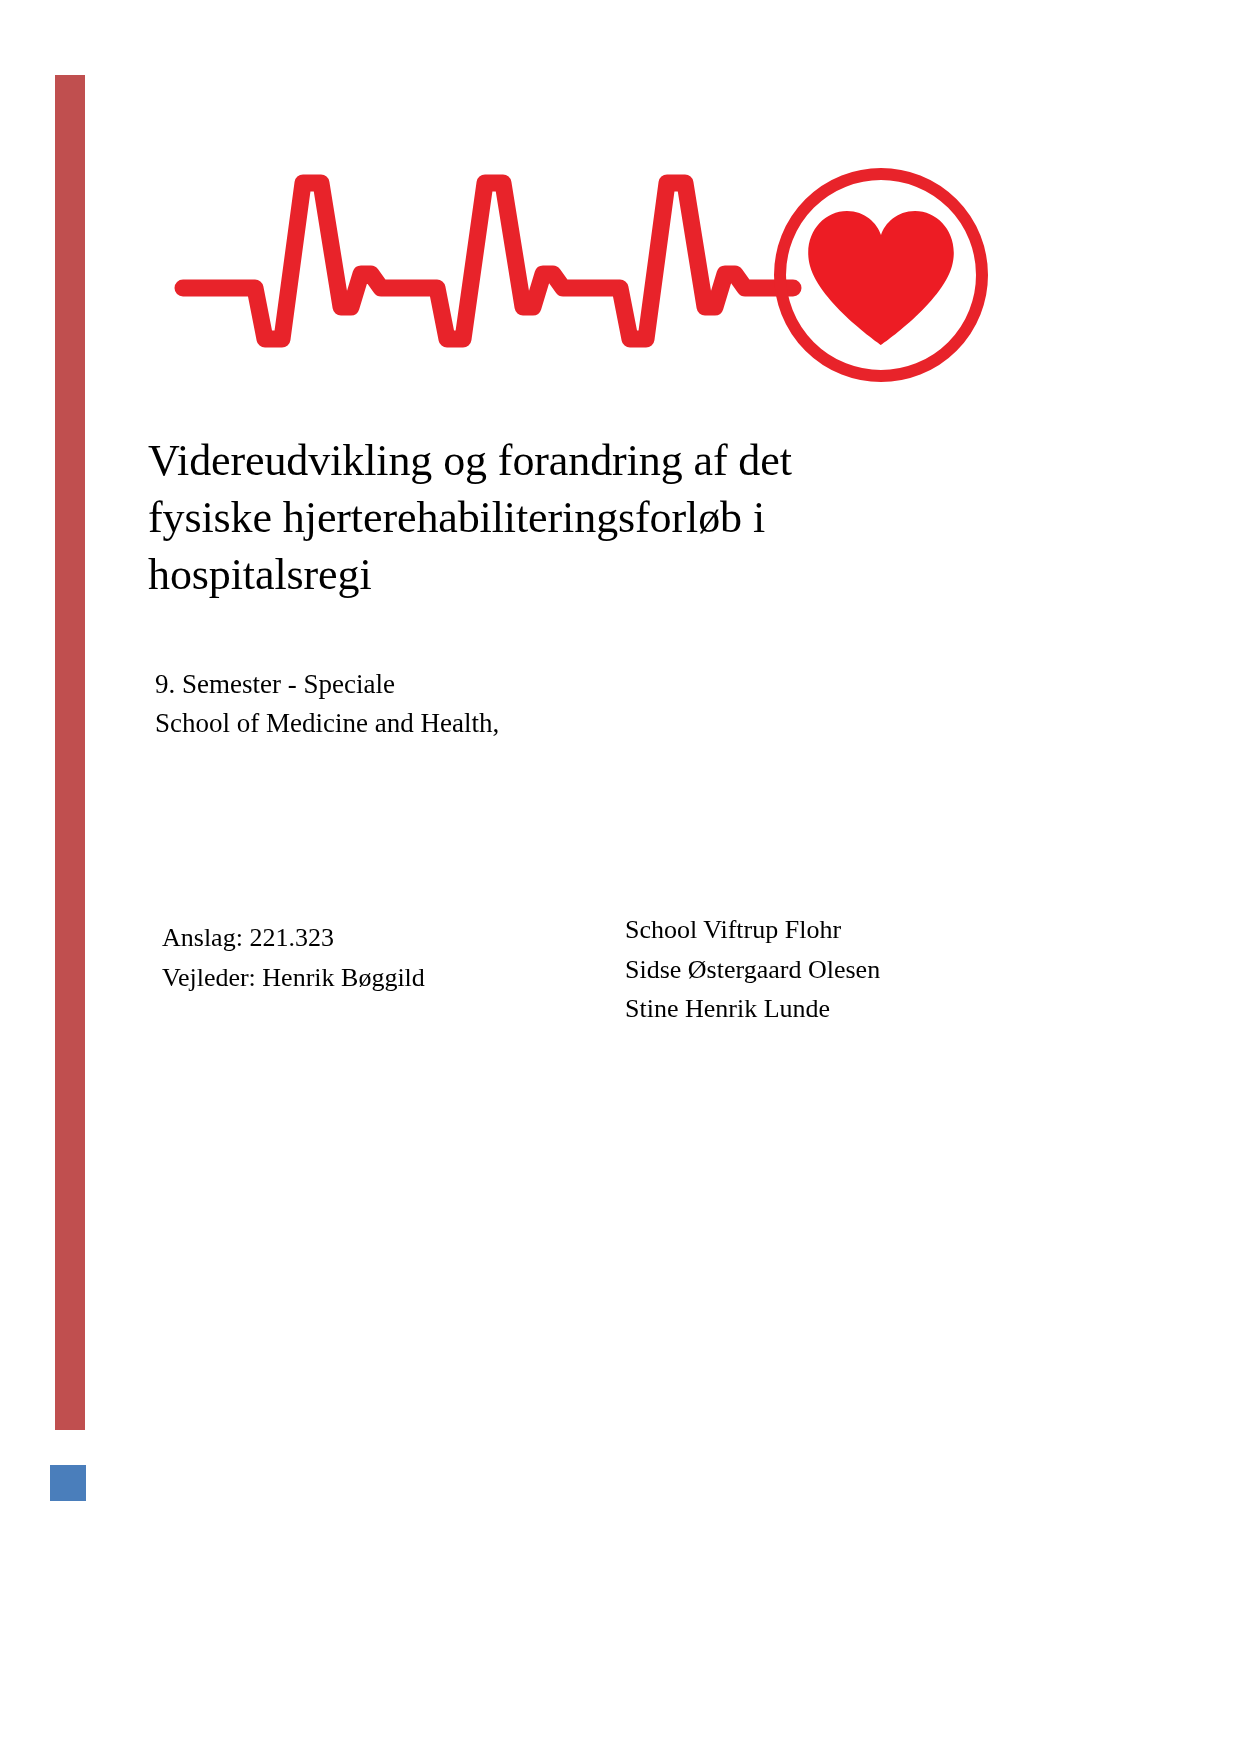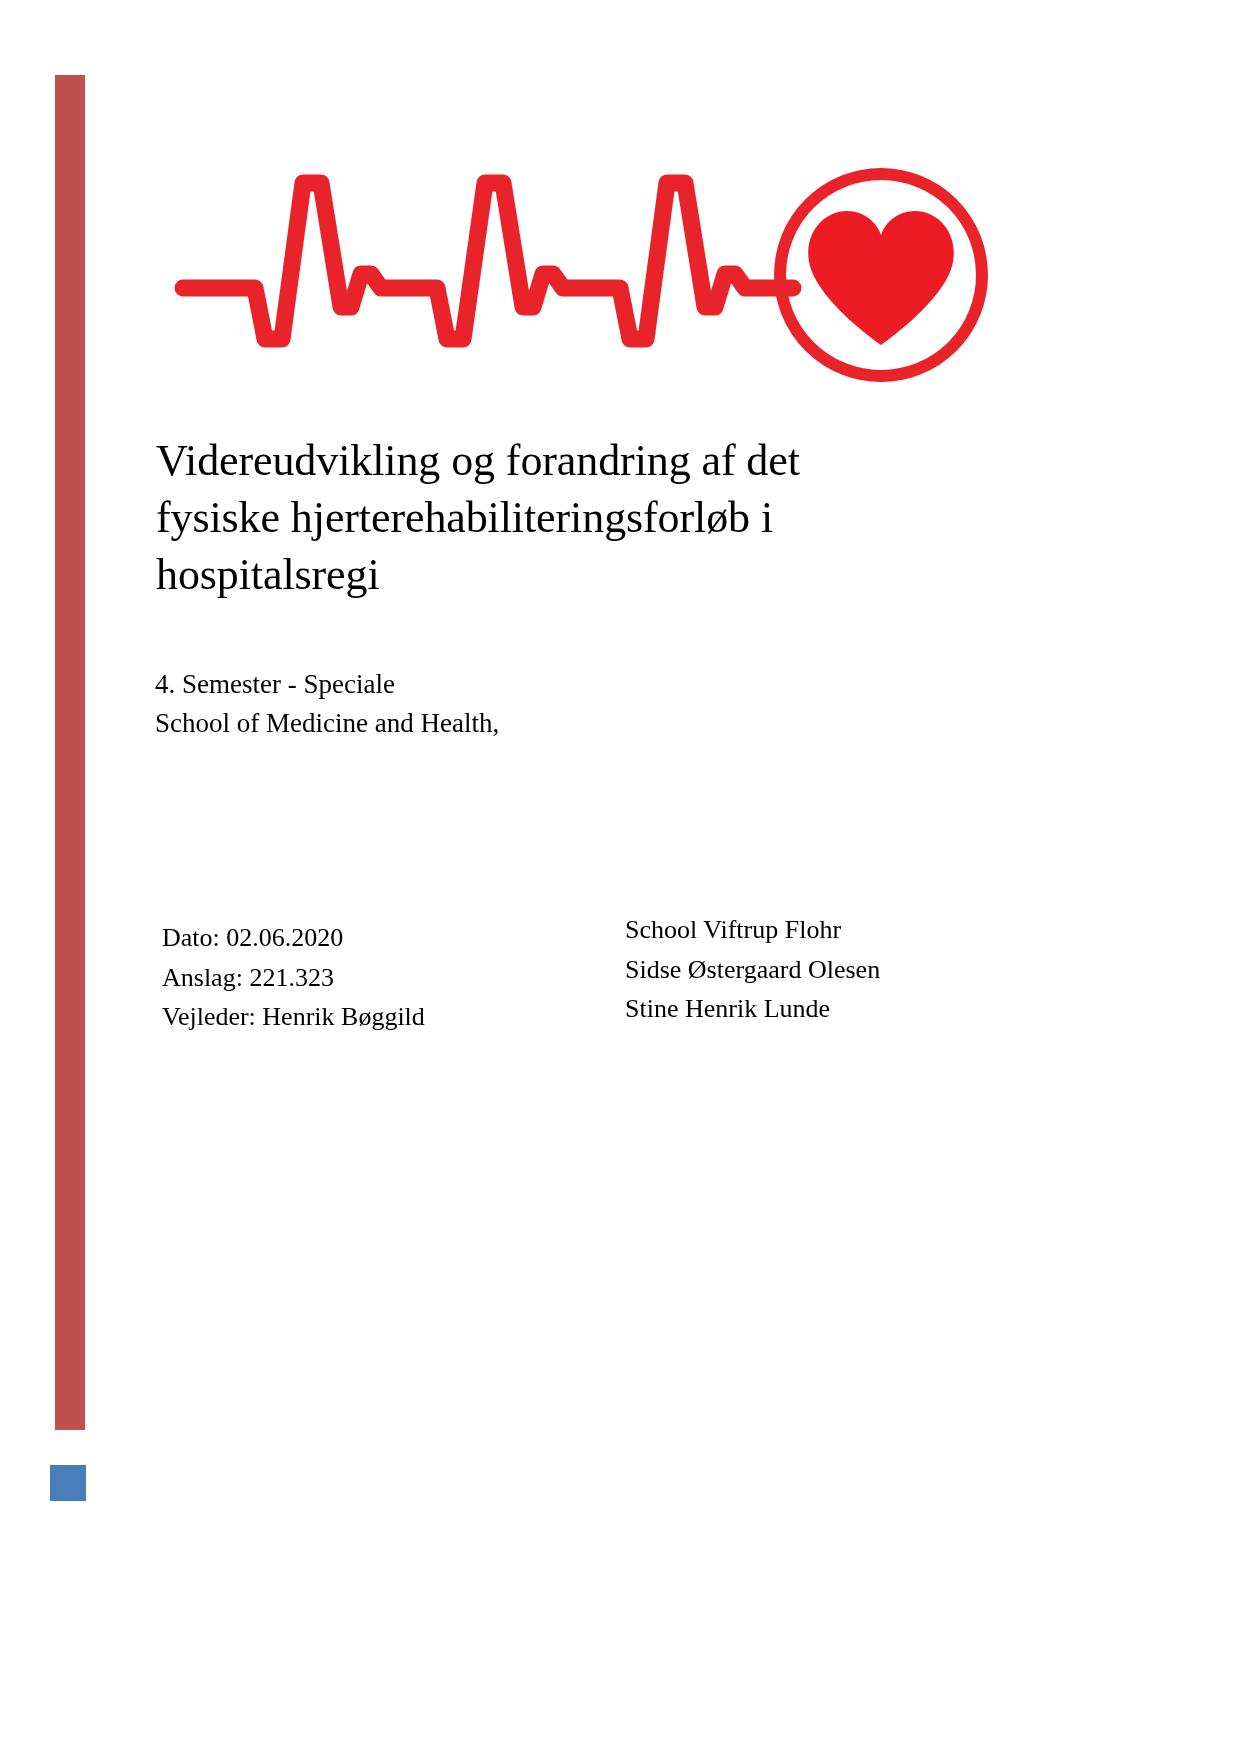--- a/index.html
+++ b/index.html
@@ -45,21 +45,20 @@
     height: 245px;
   }
   .logo-wrap svg { display: block; width: 100%; height: 100%; }
 
   
   .title-block {
     position: absolute;
     left: 148px;
     top: 432px;
     width: 760px;
-    margin-left: 8px;
   }
   .doc-title {
     font-size: 44px;
     line-height: 1.30;
     font-weight: normal;
     letter-spacing: -0.1px;
   }
 
   
   .subtitle-block {
@@ -147,26 +146,25 @@
              C 775 56 795 81 787 111
              C 777 148 716 190 716 190 Z" fill="#ED1C24"></path>
   </svg>
 </div>
 
 <div class="title-block">
   <h1 class="doc-title">Videreudvikling og forandring af det fysiske hjerterehabiliteringsforløb i hospitalsregi</h1>
 </div>
 
 <div class="subtitle-block">
-  <div class="subtitle-line">4. Semester - Speciale</div>
+  <div class="subtitle-line">9. Semester - Speciale</div>
   <div class="subtitle-line">School of Medicine and Health,</div>
 </div>
 
 <div class="meta-left">
-  <div class="meta-line">Dato: 02.06.2020</div>
   <div class="meta-line">Anslag: 221.323</div>
   <div class="meta-line">Vejleder: Henrik Bøggild</div>
 </div>
 
 <div class="meta-right">
   <div class="meta-line">School Viftrup Flohr</div>
   <div class="meta-line">Sidse Østergaard Olesen</div>
   <div class="meta-line">Stine Henrik Lunde</div>
 </div>
 

